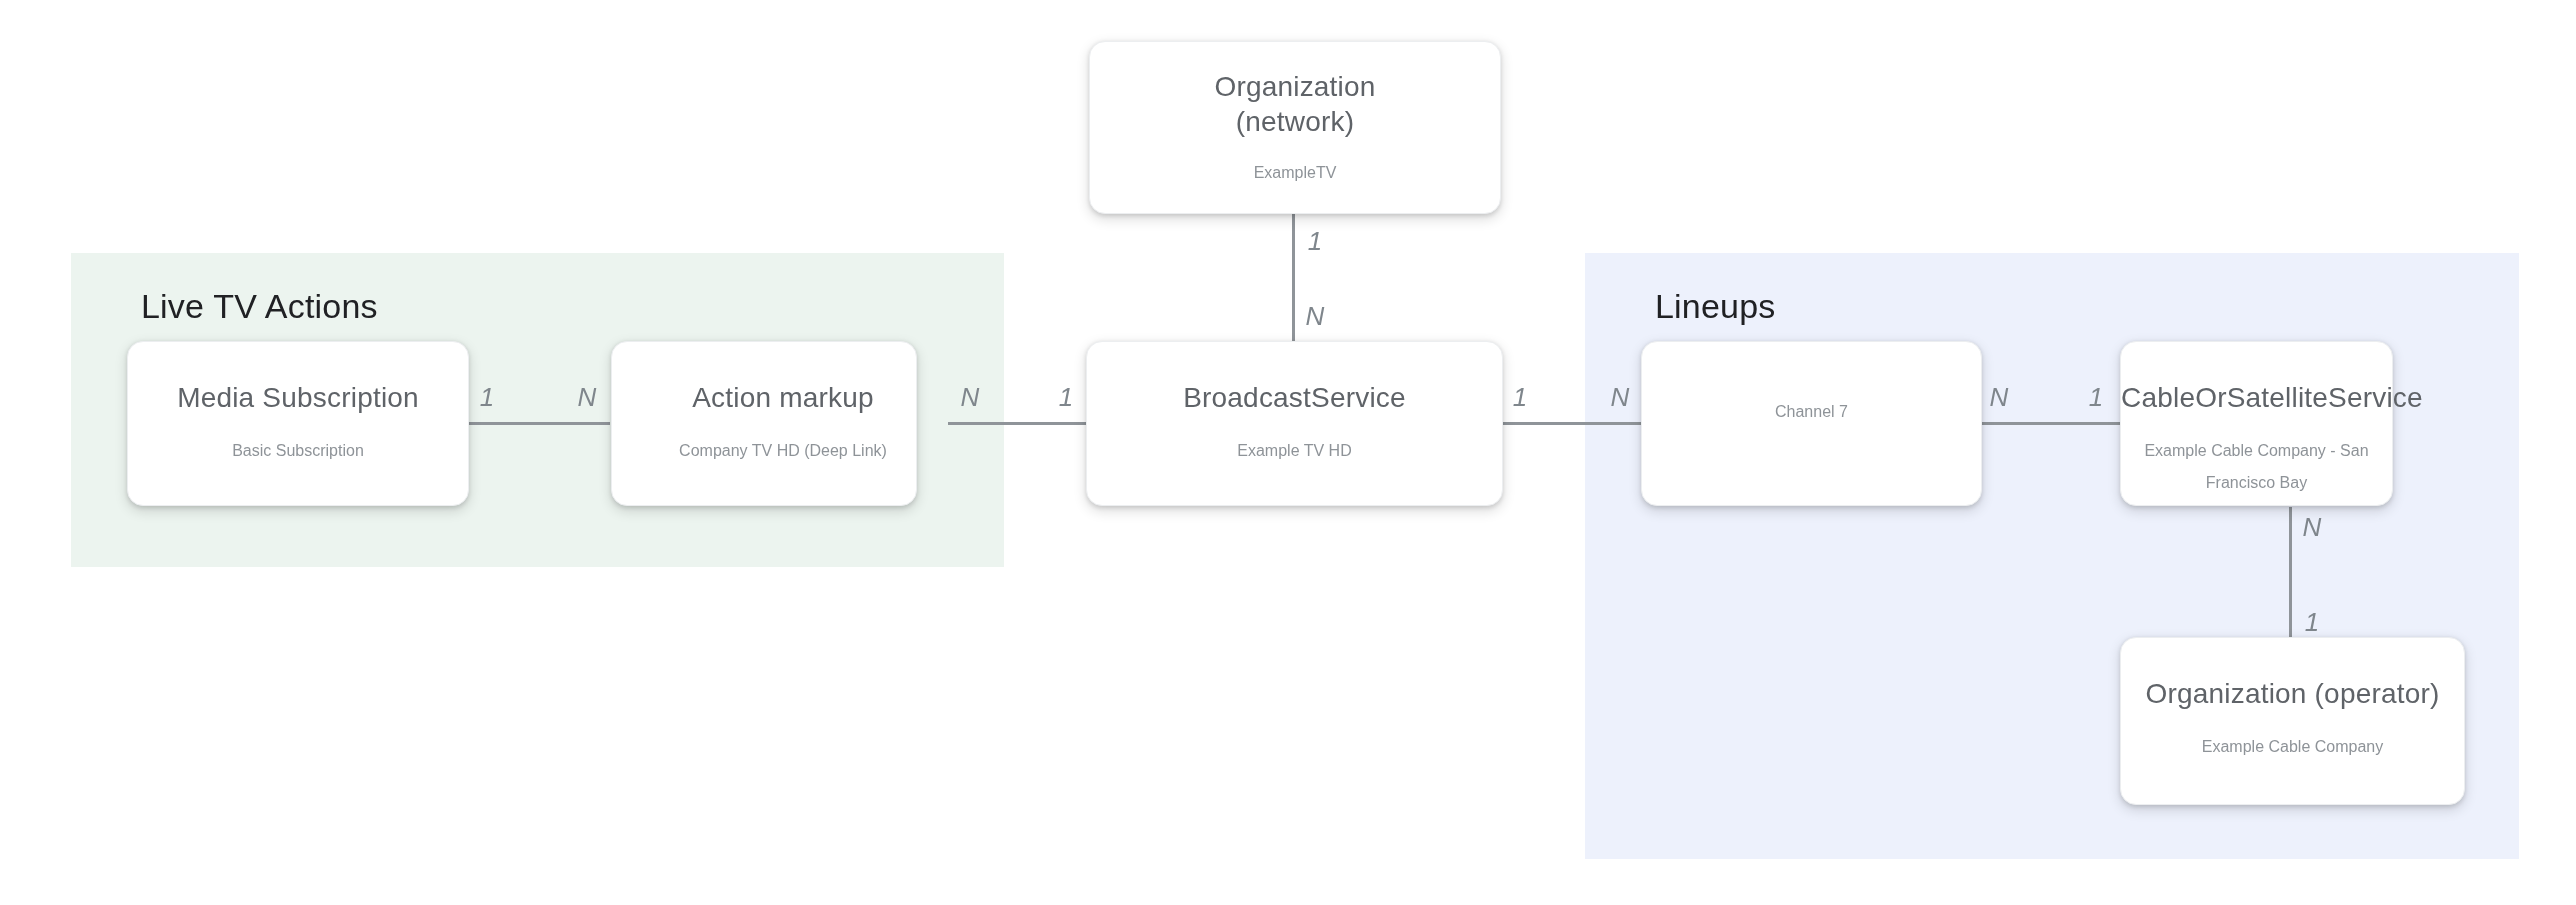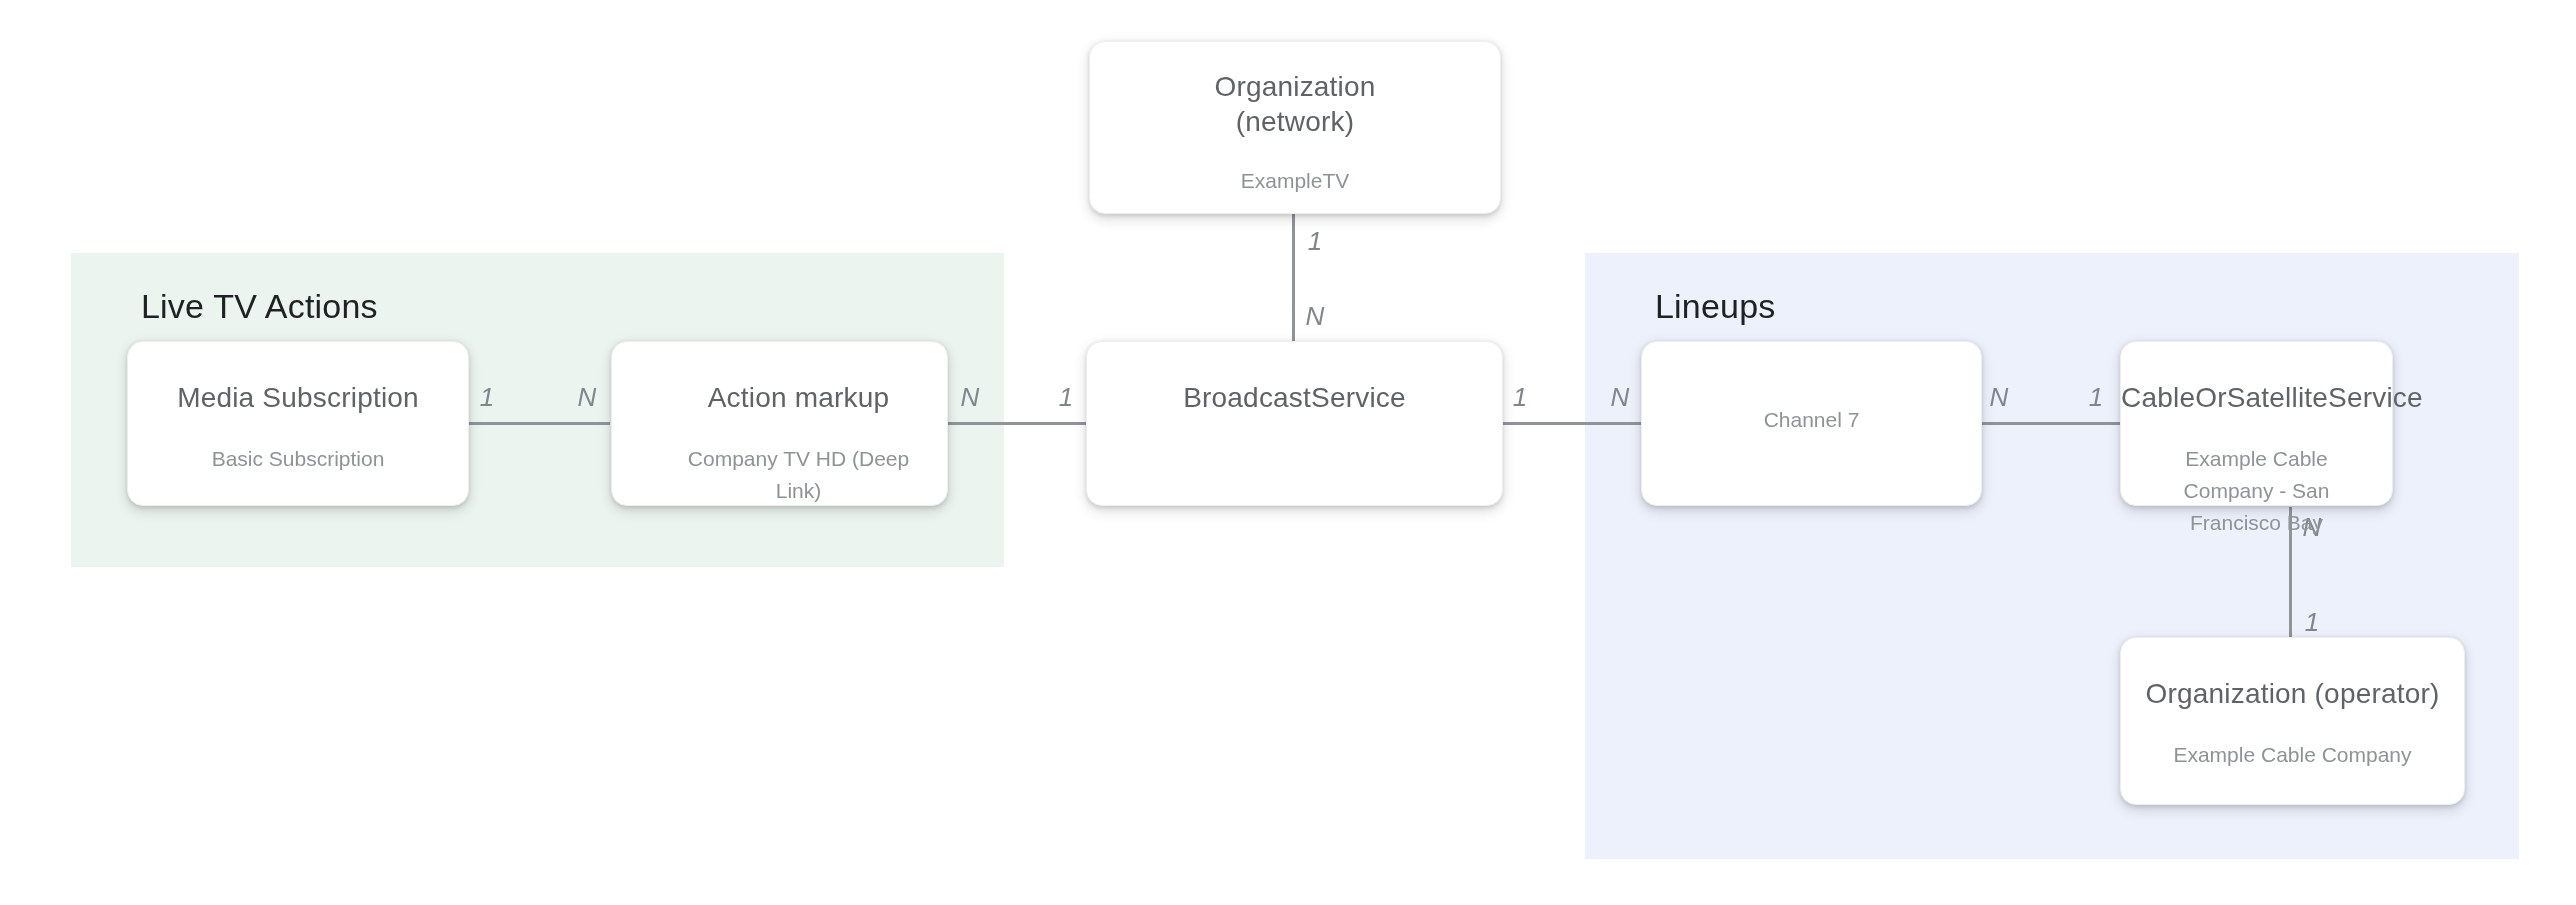--- a/index.html
+++ b/index.html
@@ -95,29 +95,29 @@
     padding-top: 36px;
   }
   .card-title {
     font-size: 28px;
     line-height: 39px;
     color: var(--node-title-text);
     letter-spacing: 0.2px;
   }
   .card-title .tl { display: block; line-height: 35px; }
   .card-subtitle {
-    margin-top: 26px;
+    margin-top: 18px;
     padding: 0 17.7px;
-    font-size: 21px;
+    font-size: 16px;
     line-height: 32px;
     color: var(--node-subtitle-text);
   }
   .card-org-network         { left: 1089px; top: 41px;  width: 412px; height: 173px; padding-top: 27.4px; }
   .card-media-subscription  { left: 127px;  top: 341px; width: 342px; height: 165px; }
-  .card-action-markup       { left: 611px;  top: 341px; width: 337px; height: 165px; padding-left: 38px; }
+  .card-action-markup       { left: 611px;  top: 341px; width: 306px; height: 165px; padding-left: 38px; }
   .card-broadcast-service   { left: 1086px; top: 341px; width: 417px; height: 165px; }
   .card-television-channel  { left: 1641px; top: 341px; width: 341px; height: 165px; }
   .card-cable-satellite     { left: 2120px; top: 341px; width: 273px; height: 165px; }
   .card-org-operator        { left: 2120px; top: 637px; width: 345px; height: 168px; }
 </style>
 </head>
 <body>
 
 <div class="canvas">
 
@@ -161,20 +161,21 @@
     <div class="card-subtitle">Basic Subscription</div>
   </div>
 
   <div class="card card-action-markup">
     <div class="card-title">Action markup</div>
     <div class="card-subtitle">Company TV HD (Deep Link)</div>
   </div>
 
   <div class="card card-broadcast-service">
     <div class="card-title">BroadcastService</div>
+    <div class="card-subtitle">Example TV HD</div>
   </div>
 
   <div class="card card-television-channel">
     <div class="card-subtitle">Channel 7</div>
   </div>
 
   <div class="card card-cable-satellite">
     <div class="card-title">CableOrSatelliteService</div>
     <div class="card-subtitle">Example Cable Company - San Francisco Bay</div>
   </div>

